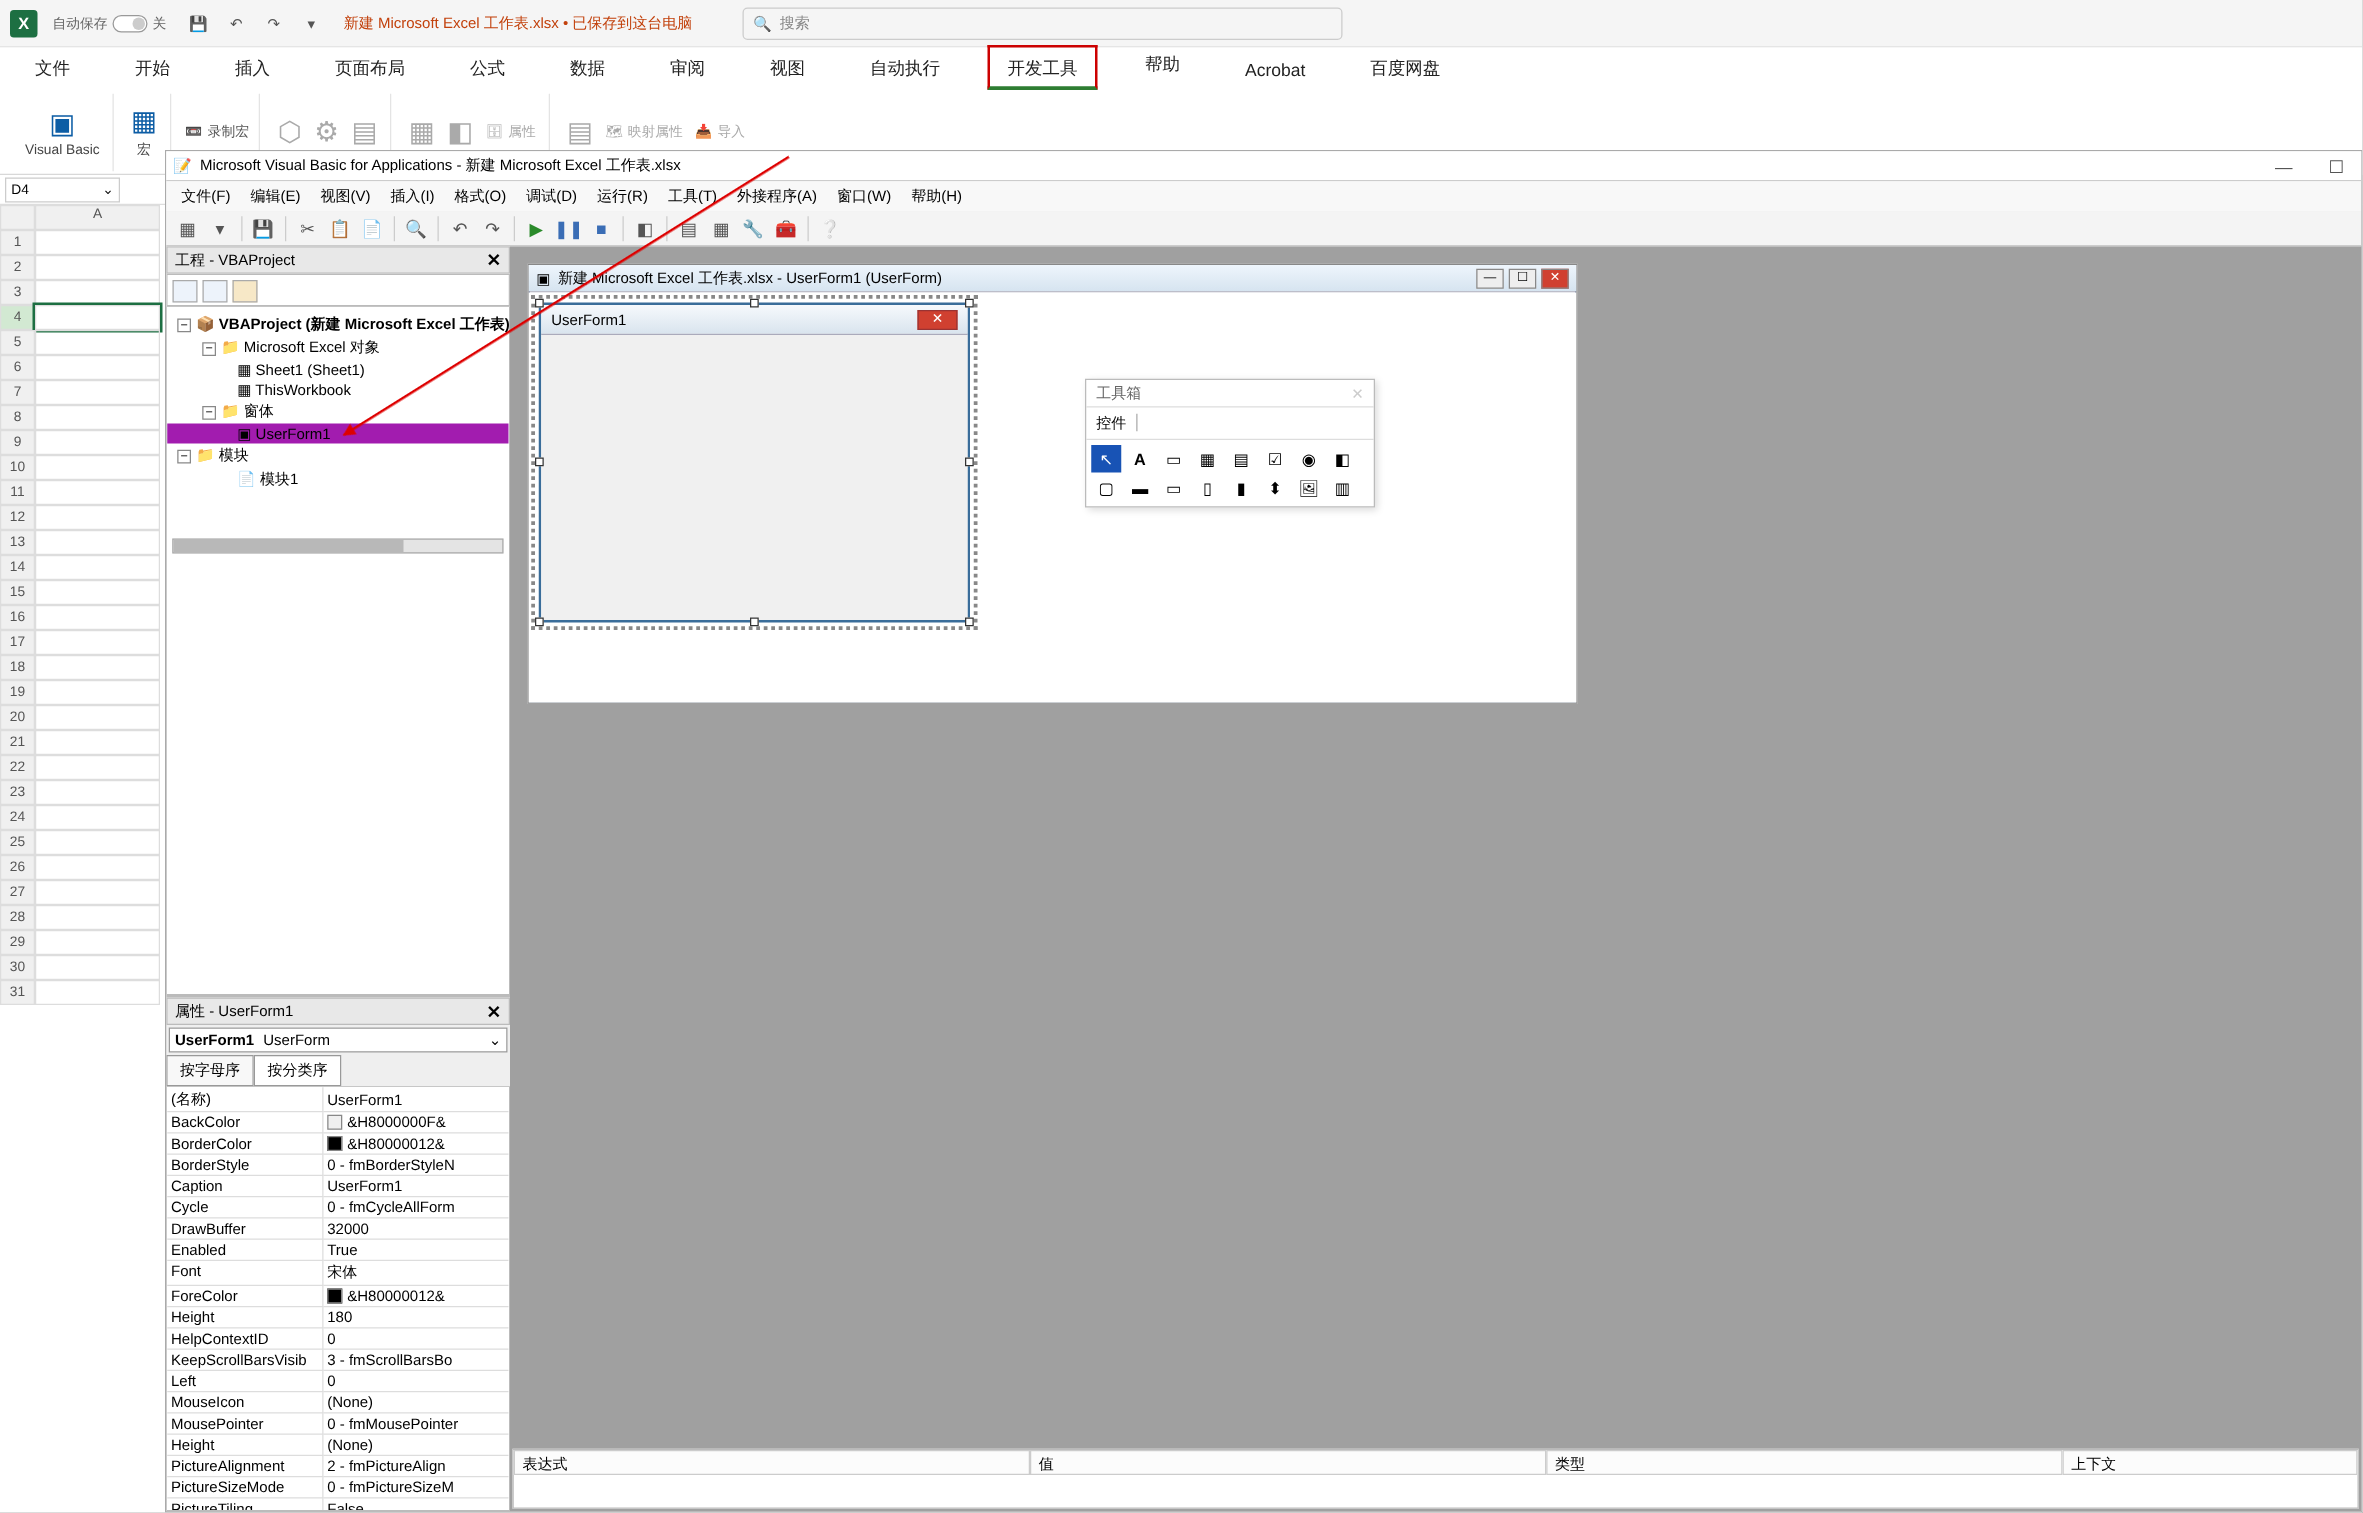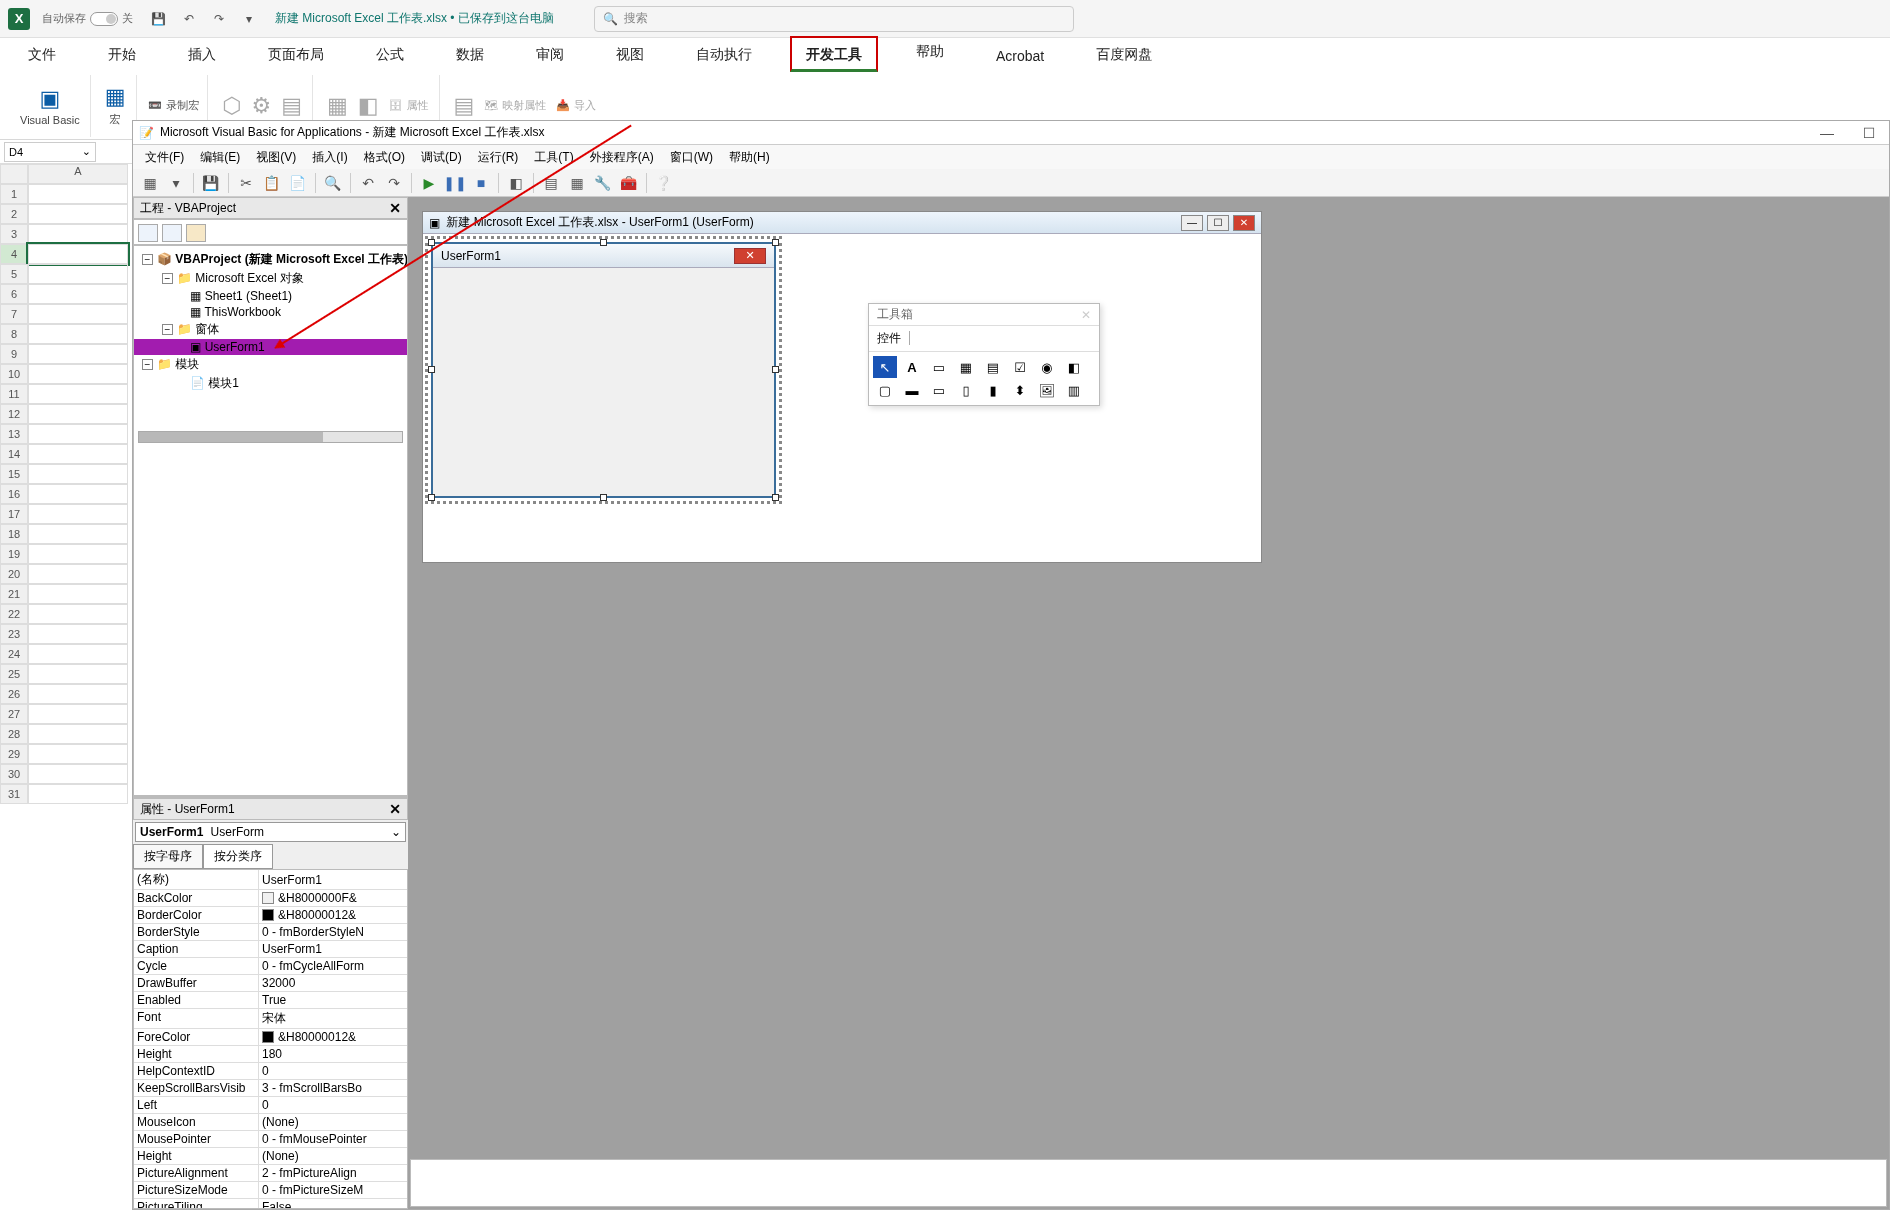--- a/index.html
+++ b/index.html
@@ -6,27 +6,27 @@
 body { background: #fff; font-size: 12px; overflow: hidden; }
 
 
 .title-bar { height: 38px; background: #f5f5f5; display: flex; align-items: center; padding: 0 8px; border-bottom: 1px solid #e0e0e0; }
 .excel-logo { width: 22px; height: 22px; background: #1d6f42; color: #fff; display: flex; align-items: center; justify-content: center; font-size: 13px; font-weight: bold; border-radius: 3px; margin-right: 12px; }
 .autosave { font-size: 11px; color: #666; display: flex; align-items: center; gap: 4px; }
 .toggle { width: 28px; height: 14px; border: 1px solid #999; border-radius: 7px; position: relative; background: #fff; }
 .toggle::after { content: ""; position: absolute; right: 1px; top: 1px; width: 10px; height: 10px; background: #ccc; border-radius: 50%; }
 .qat { display: flex; gap: 10px; margin-left: 16px; color: #555; }
 .qat-icon { width: 20px; height: 20px; display: flex; align-items: center; justify-content: center; cursor: pointer; }
-.doc-title { margin-left: 16px; color: #0f766e; font-size: 12px; }
+.doc-title { margin-left: 16px; color: #c2410c; font-size: 12px; }
 .search-box { margin-left: 40px; width: 480px; height: 26px; border: 1.5px solid #ccc; border-radius: 4px; display: flex; align-items: center; padding: 0 8px; color: #888; gap: 6px; }
 
 
 .ribbon-tabs { height: 34px; display: flex; align-items: flex-end; padding-left: 14px; font-size: 14px; background: #fff; gap: 24px; }
 .rtab { padding: 8px 14px; cursor: pointer; color: #222; }
-.rtab.active { font-weight: bold; border: 2px solid #c00; border-bottom: 3px solid #2e7d32; padding-bottom: 5px; }
+.rtab.active { font-weight: normal; border: 2px solid #c00; border-bottom: 3px solid #2e7d32; padding-bottom: 5px; }
 .rtab.help { border-bottom: 3px solid transparent; }
 
 
 .ribbon-content { height: 68px; background: #fff; display: flex; align-items: center; padding-left: 10px; border-bottom: 1px solid #d8d8d8; gap: 4px; position: relative; }
 .ribbon-group { display: flex; flex-direction: column; align-items: center; gap: 2px; border-right: 1px solid #e4e4e4; padding: 0 10px; height: 62px; justify-content: center; }
 .rg-icon { font-size: 22px; color: #0c5da5; }
 .rg-label { font-size: 11px; color: #444; }
 .ribbon-stack { display: flex; flex-direction: column; gap: 2px; font-size: 11px; color: #555; }
 .ribbon-stack .row { display: flex; align-items: center; gap: 4px; }
 .dis { color: #aaa; }
@@ -607,17 +607,23 @@
               <div class="tbtool">▯</div>
               <div class="tbtool">▮</div>
               <div class="tbtool">⬍</div>
               <div class="tbtool">🖼</div>
               <div class="tbtool">▥</div>
             </div>
           </div>
         </div>
 
         <div class="watch-pane">
+          <div class="watch-cols" id="watch-cols">
+              <div class="watch-col" style="width: 28%;">表达式</div>
+              <div class="watch-col" style="width: 28%;">值</div>
+              <div class="watch-col" style="width: 28%;">类型</div>
+              <div class="watch-col" style="width: 16%;">上下文</div>
+            </div>
         </div>
       </div>
     </div>
   </div>
 </div>
 
 </body></html>

